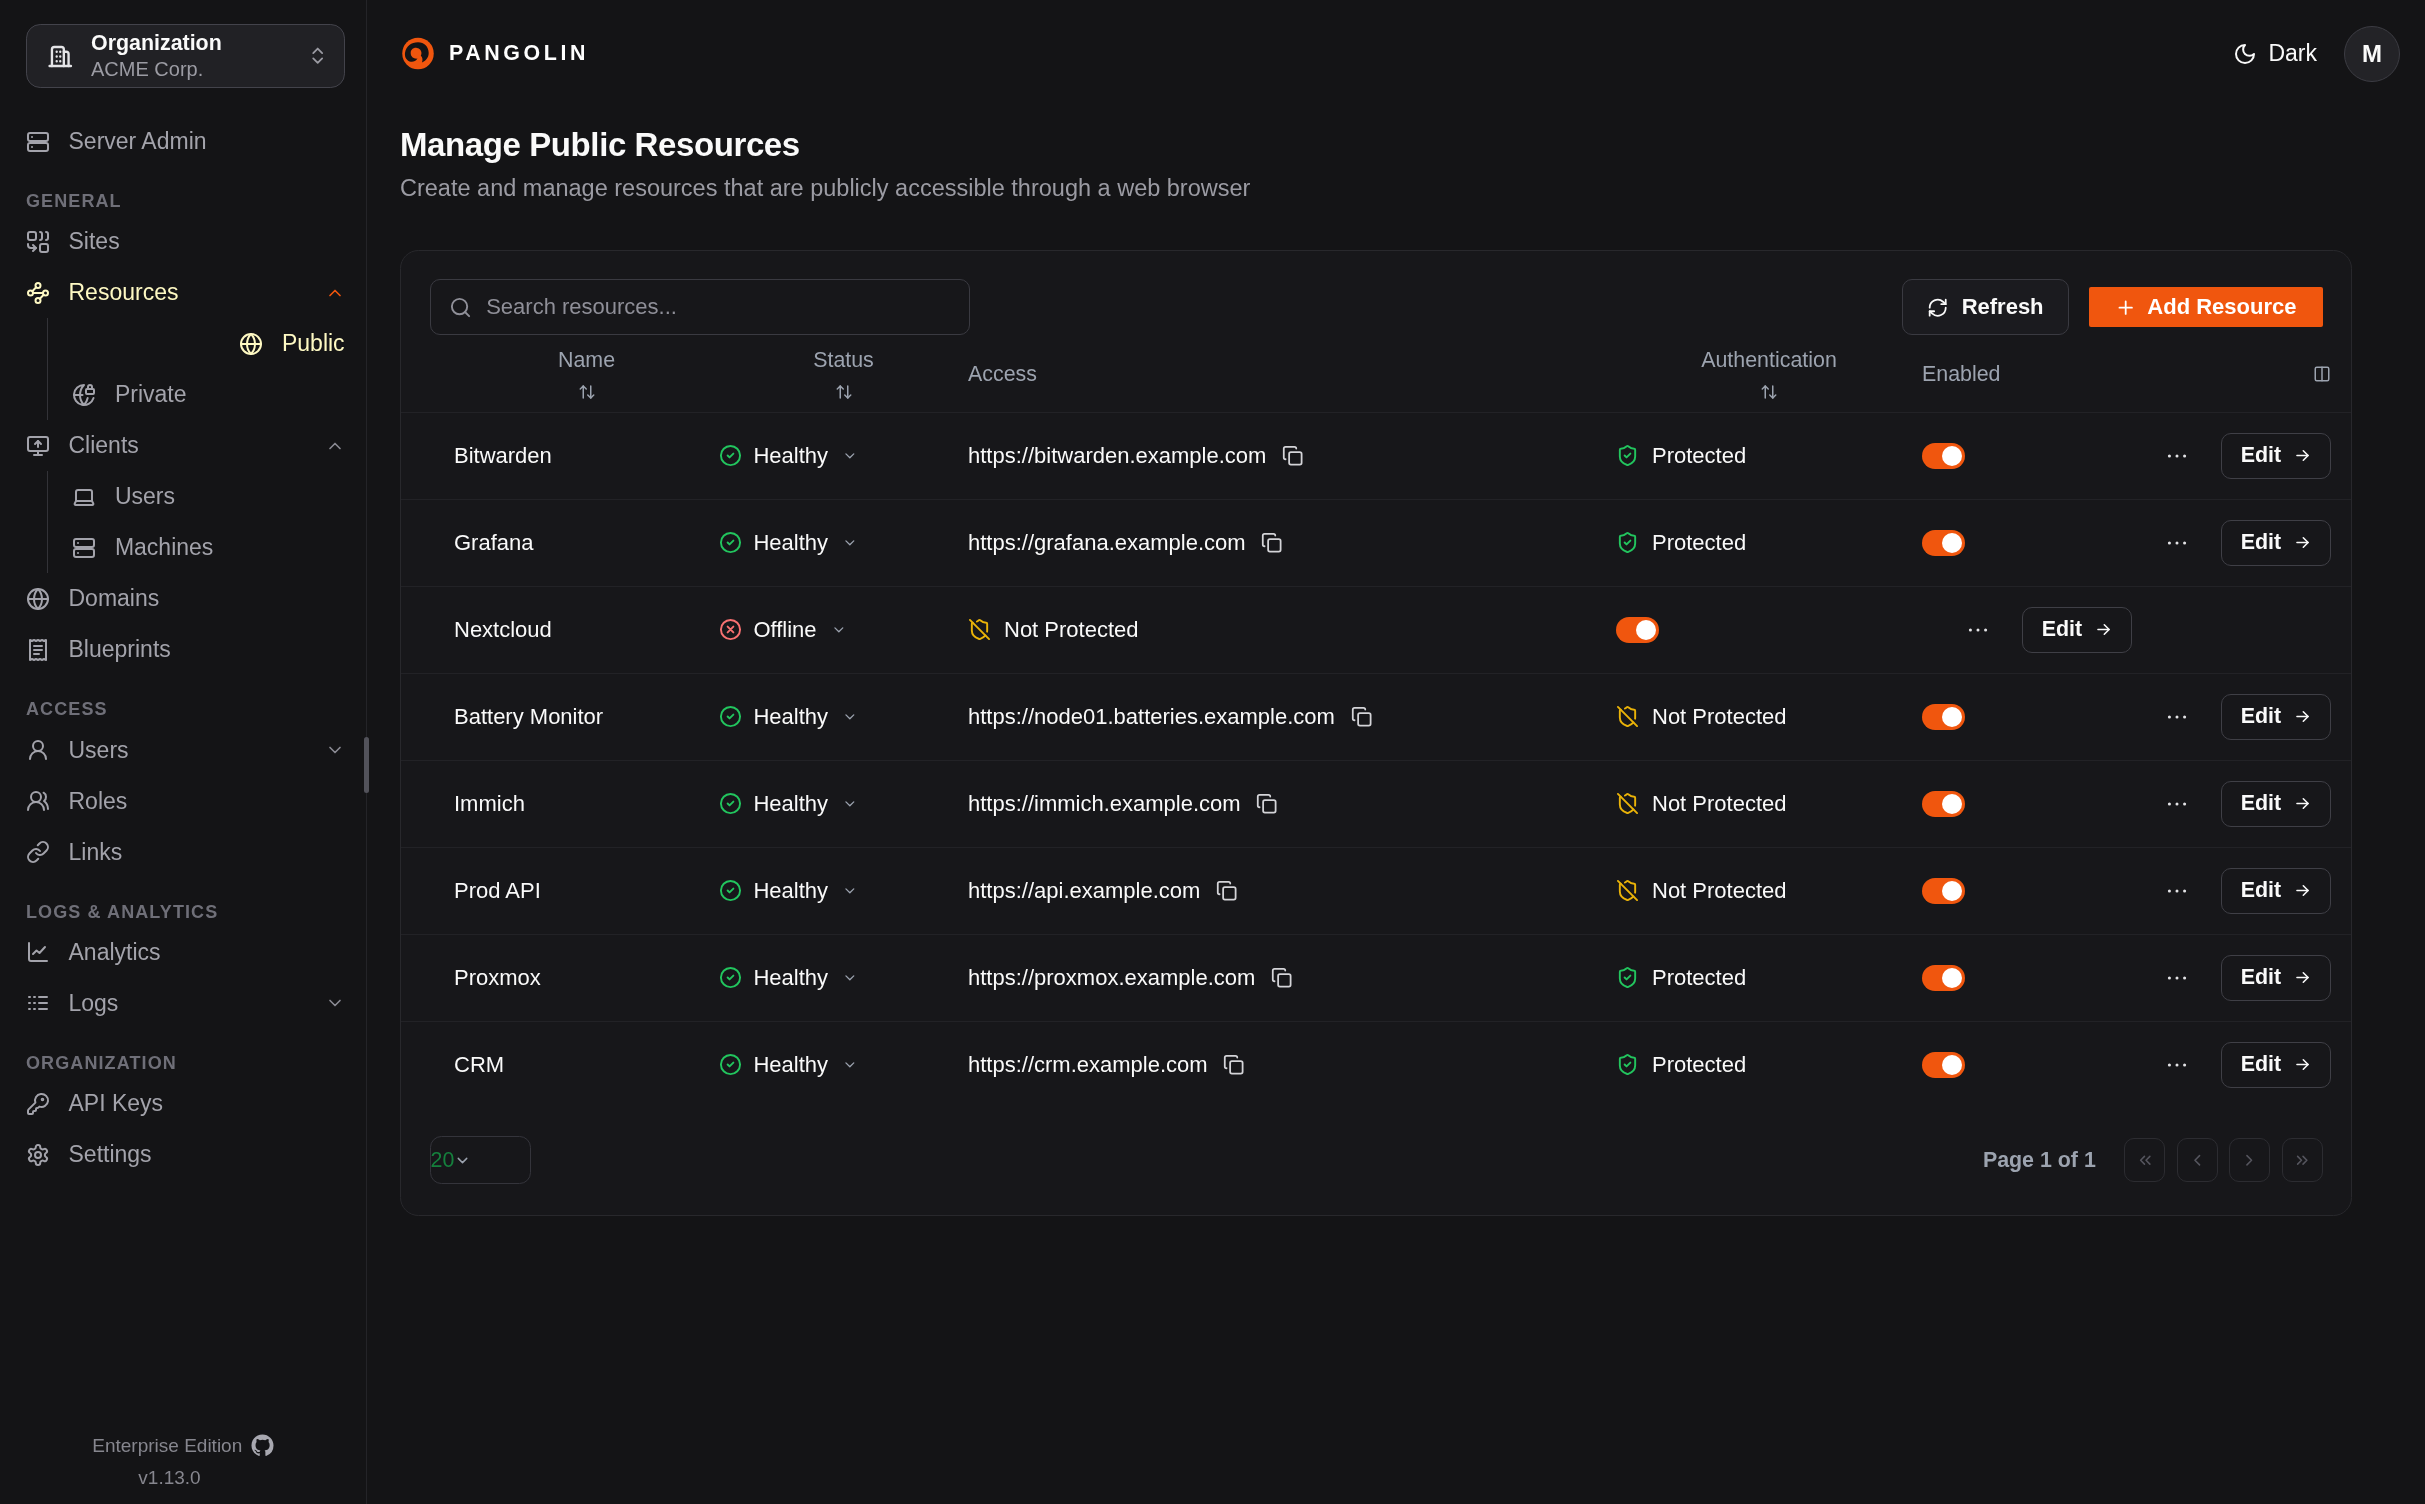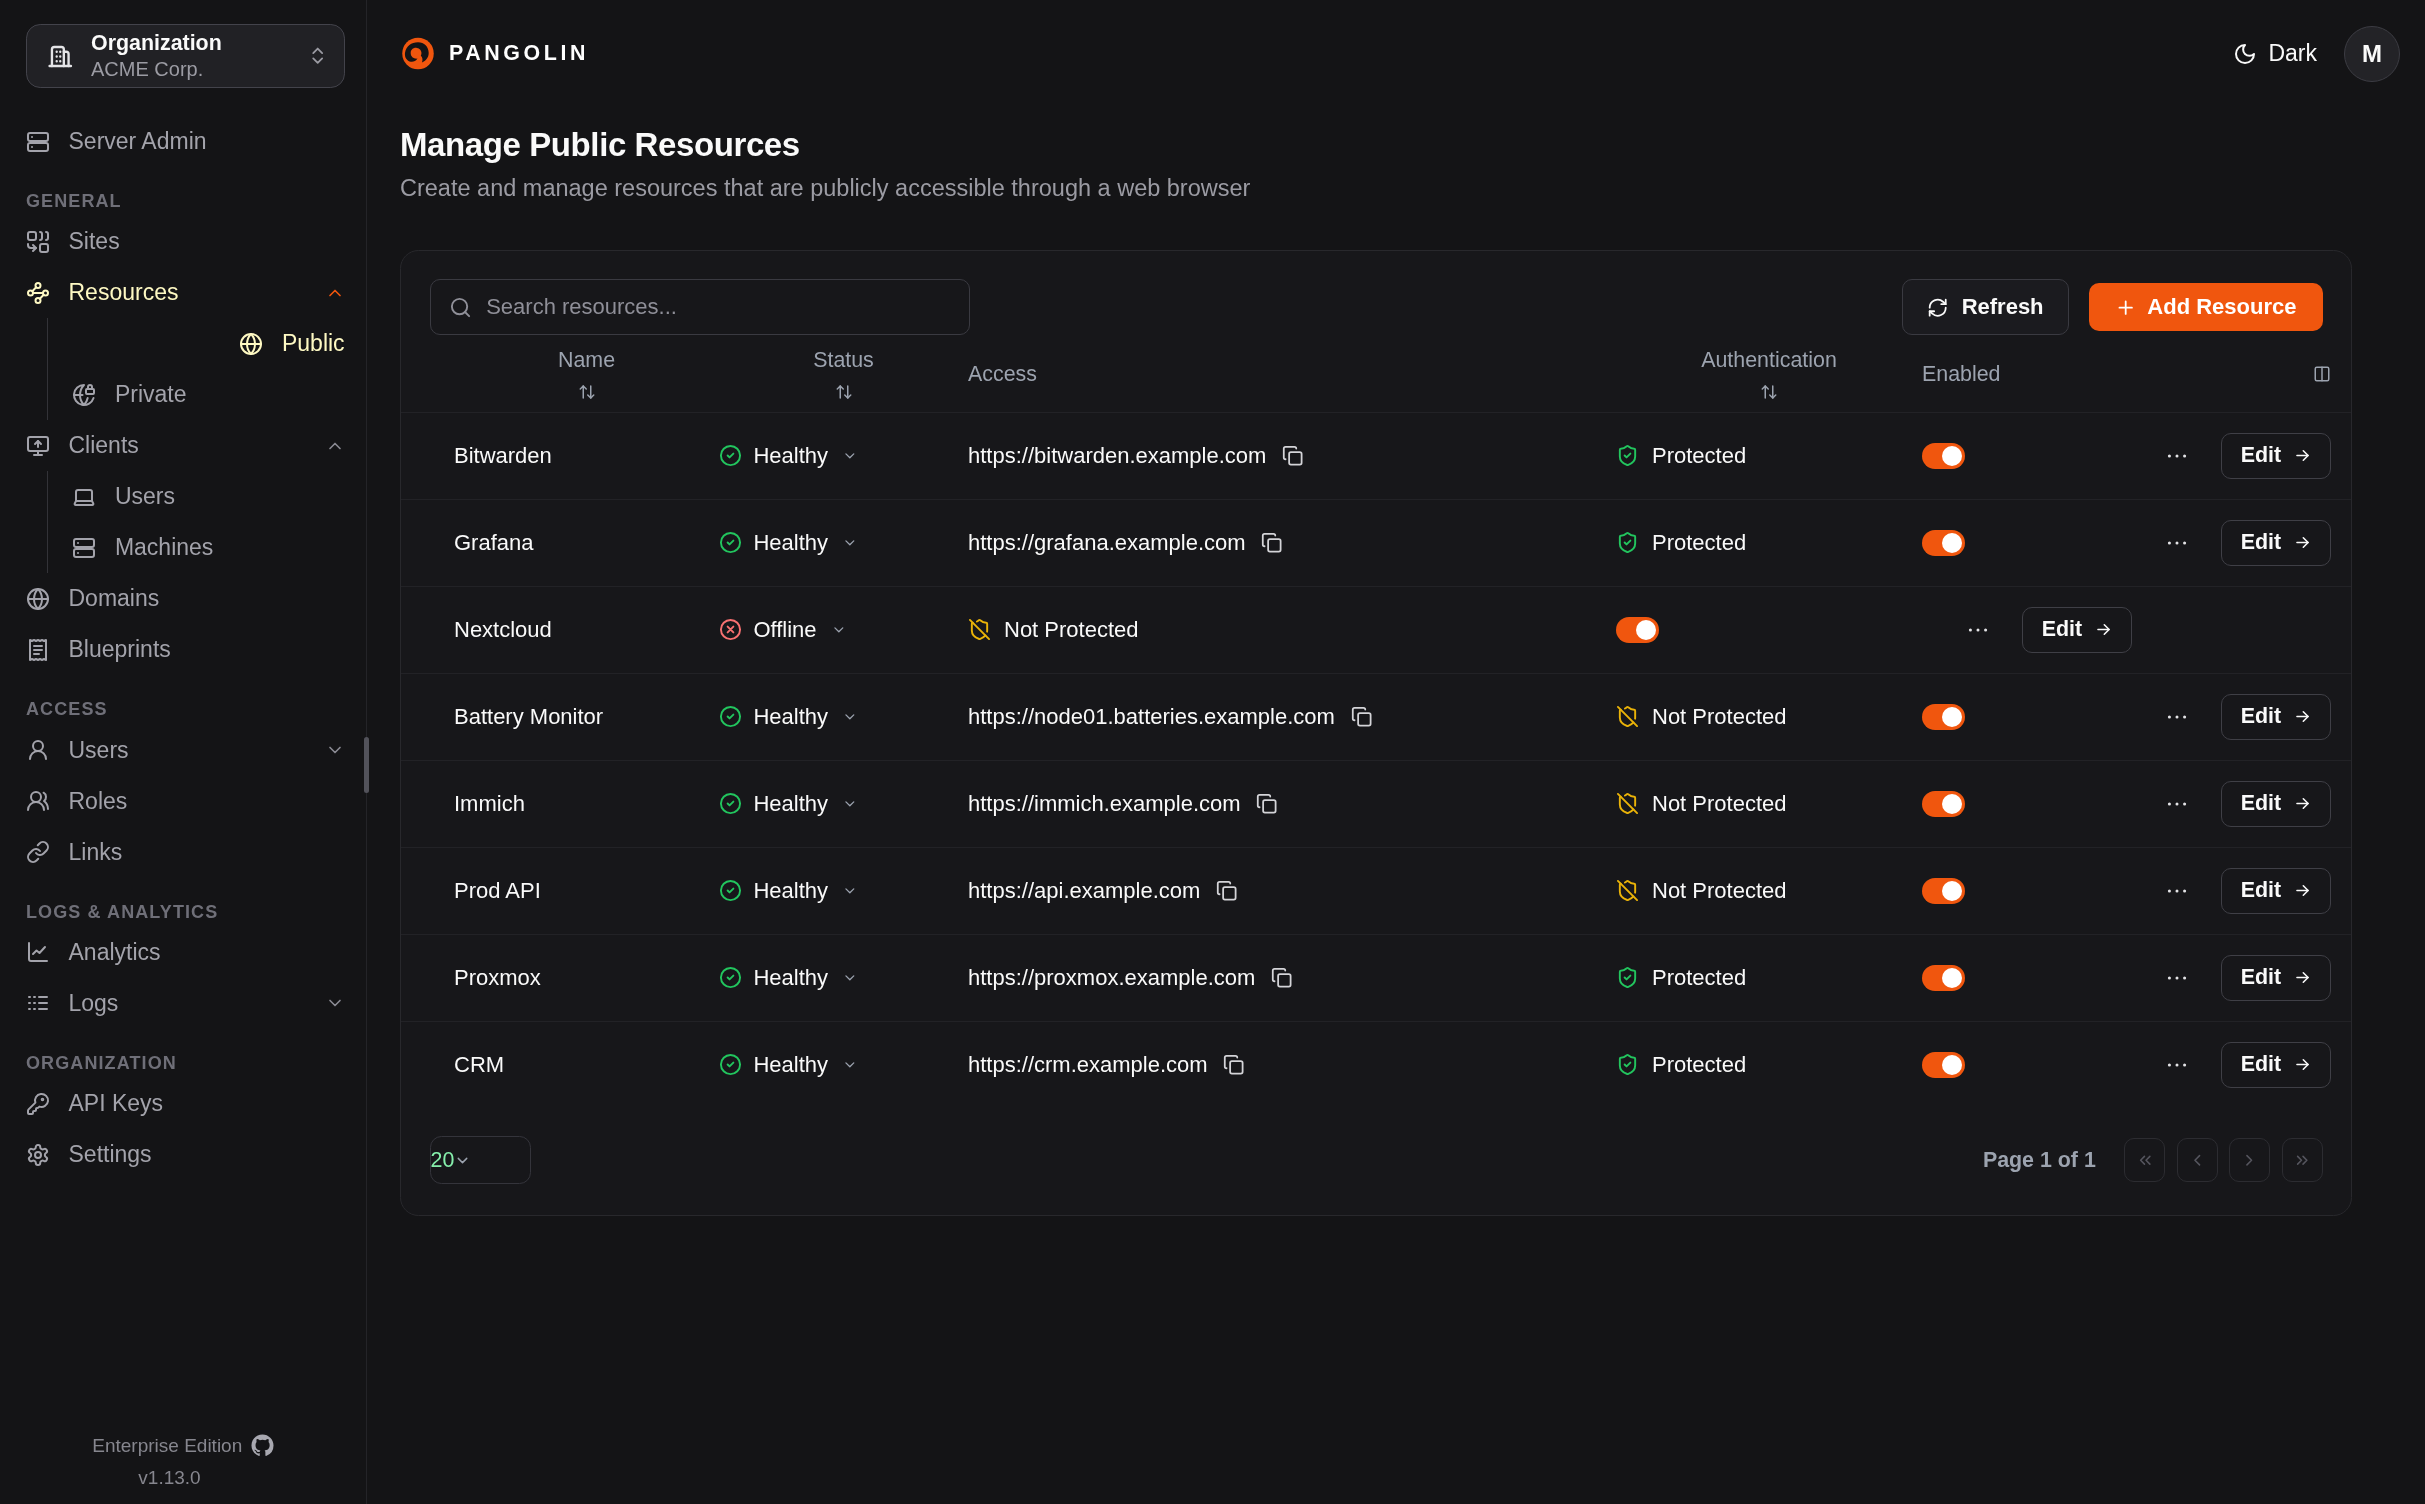--- a/index.html
+++ b/index.html
@@ -67,22 +67,22 @@
     display:flex; align-items:center; gap:14.2px; padding:0 18.5px; }
   .search .ic { width:23px; height:23px; color:#8f8f98; flex:none; }
   .search input { flex:1; background:transparent; border:none; outline:none; color:#e4e4e7;
     font-size:22px; font-family:inherit; }
   .search input::placeholder { color:#8f8f98; }
   .toolbar-actions { display:flex; align-items:center; }
   .btn-refresh { height:56px; padding:0 24px; border:1.4px solid #3a3a41; border-radius:10px;
     background:#1b1b1f; color:#fafafa; font-size:22px; font-weight:600; display:flex;
     align-items:center; gap:13px; cursor:pointer; }
   .btn-refresh .ic { width:21.4px; height:21.4px; }
-  .btn-add { height:48px; padding:0 26px; margin-left:20px; background:#f0560e; border:none;
-    border-radius:10px; color:#ffffff; font-size:22px; font-weight:700; display:flex;
+  .btn-add { height:40px; padding:0 26px; margin-left:20px; background:#f0560e; border:none;
+    border-radius:2px; color:#ffffff; font-size:22px; font-weight:700; display:flex;
     align-items:center; gap:11.4px; cursor:pointer; font-family:inherit; }
   .btn-add .ic { width:21.4px; height:21.4px; }
 
   .grid-row { display:grid; grid-template-columns:265px 249px 648px 306px 210px minmax(0,1fr);
     align-items:center; padding:0 20px 0 53px; }
   .thead { height:75px; color:#9ca3af; font-size:21.4px; margin-top:1.4px; }
   .th { display:flex; align-items:center; gap:10px; }
   .th.sortable { cursor:pointer;flex-direction:column; }
   .th .ic { width:18px; height:18px; }
   .th-actions { justify-self:end; }
@@ -107,21 +107,21 @@
   .actions { display:flex; align-items:center; justify-content:flex-end; gap:31px; }
   .row-menu { width:26px; height:26px; color:#e4e4e7; cursor:pointer; background:none; border:none; padding:0; }
   .btn-edit { height:46px; padding:0 18.5px; border:1.4px solid #3f3f46; border-radius:10px;
     background:transparent; color:#fafafa; font-size:21.4px; font-weight:600; display:flex;
     align-items:center; gap:11.4px; cursor:pointer; font-family:inherit; }
   .btn-edit .ic { width:19px; height:19px; }
 
   .pager { display:flex; justify-content:space-between; align-items:center; margin-top:28.5px;
     padding:0 28.5px; }
   .size-select { width:101px; height:48px; border:1.4px solid #34343b; border-radius:11.4px;
-    display:flex; align-items:center; justify-content:flex-start; gap:0; color:#86efac;
+    display:flex; align-items:center; justify-content:flex-start; gap:0; color:#15803d;
     font-size:21.4px; cursor:pointer; }
   .size-select .ic { width:17px; height:17px; color:#9ca3af; }
   .pager-right { display:flex; align-items:center; gap:28.5px; }
   .page-info { color:#9ca3af; font-size:21.4px; font-weight:600; }
   .pg-btns { display:flex; gap:11.4px; }
   .pg-btn { width:41px; height:44px; border:1.4px solid #2c2c31; border-radius:10px; background:none;
     display:flex; align-items:center; justify-content:center; color:#55555e; cursor:pointer; }
   .pg-btn .ic { width:18.5px; height:18.5px; }
 </style>
 </head>

